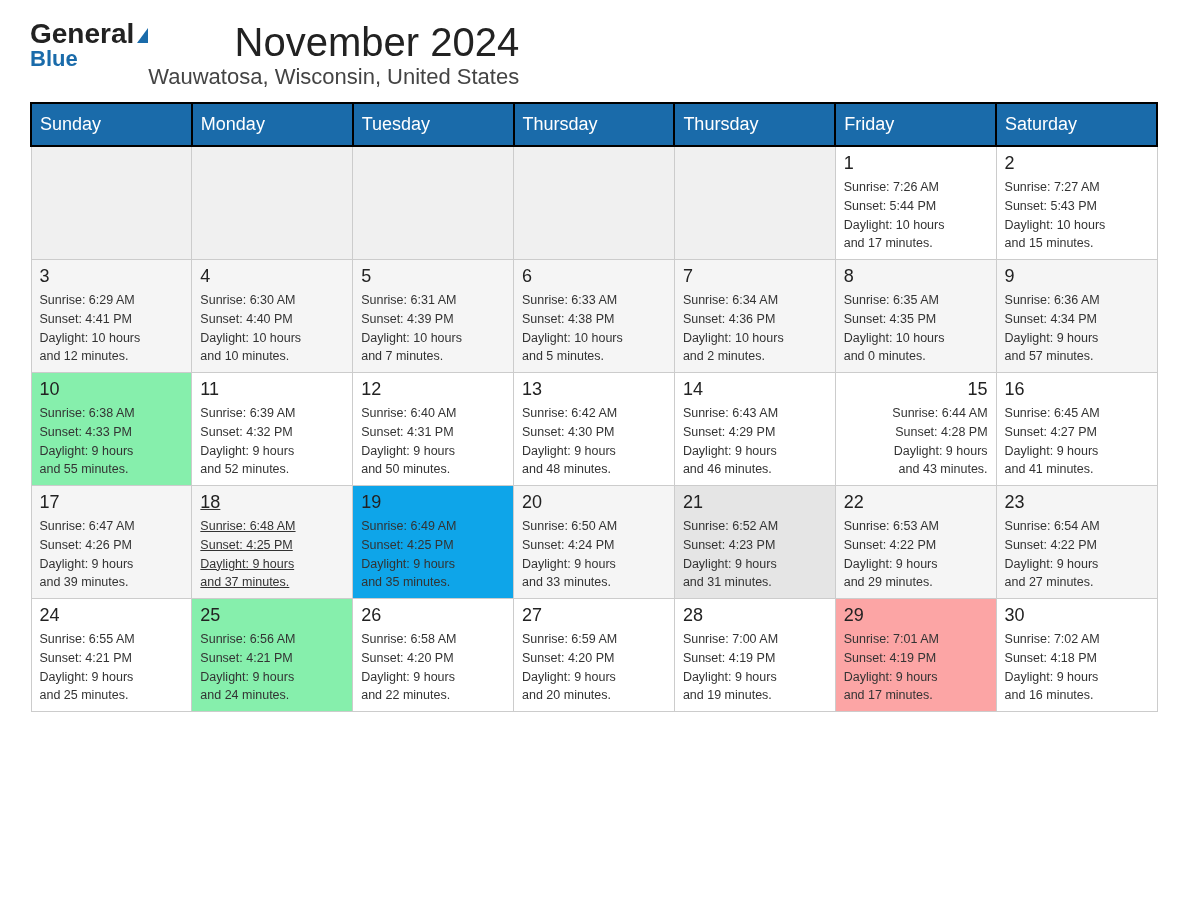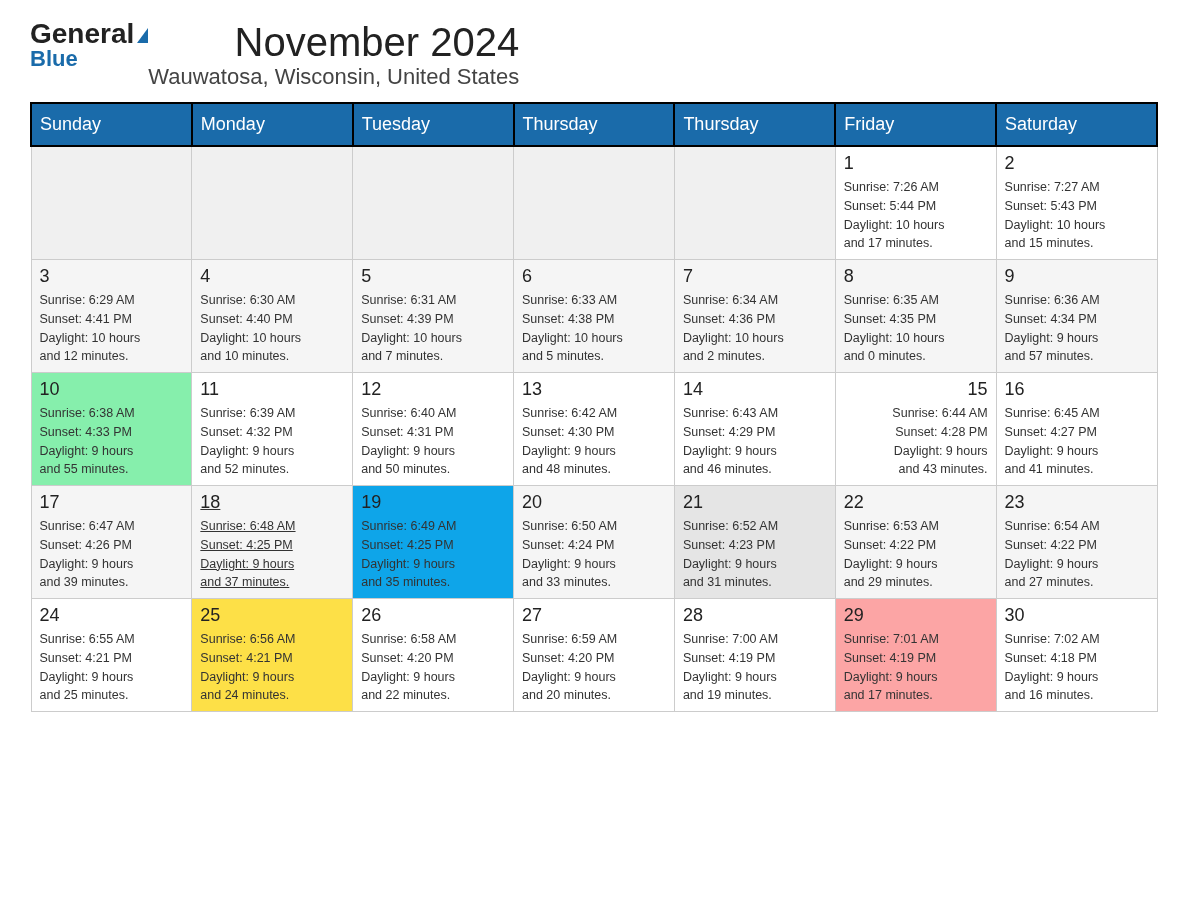--- a/index.html
+++ b/index.html
@@ -224,21 +224,21 @@
         <td style="background: rgb(245, 245, 245);">
           <span class="day-number">23</span>
           <div class="day-info">Sunrise: 6:54 AM<br>Sunset: 4:22 PM<br>Daylight: 9 hours<br>and 27 minutes.</div>
         </td>
       </tr>
       <tr>
         <td style="background: rgb(255, 255, 255);">
           <span class="day-number">24</span>
           <div class="day-info">Sunrise: 6:55 AM<br>Sunset: 4:21 PM<br>Daylight: 9 hours<br>and 25 minutes.</div>
         </td>
-        <td style="background: #fde047;">
+        <td style="background: #86efac;">
           <span class="day-number">25</span>
           <div class="day-info">Sunrise: 6:56 AM<br>Sunset: 4:21 PM<br>Daylight: 9 hours<br>and 24 minutes.</div>
         </td>
         <td style="background: rgb(255, 255, 255);">
           <span class="day-number">26</span>
           <div class="day-info">Sunrise: 6:58 AM<br>Sunset: 4:20 PM<br>Daylight: 9 hours<br>and 22 minutes.</div>
         </td>
         <td style="background: rgb(255, 255, 255);">
           <span class="day-number">27</span>
           <div class="day-info">Sunrise: 6:59 AM<br>Sunset: 4:20 PM<br>Daylight: 9 hours<br>and 20 minutes.</div>

